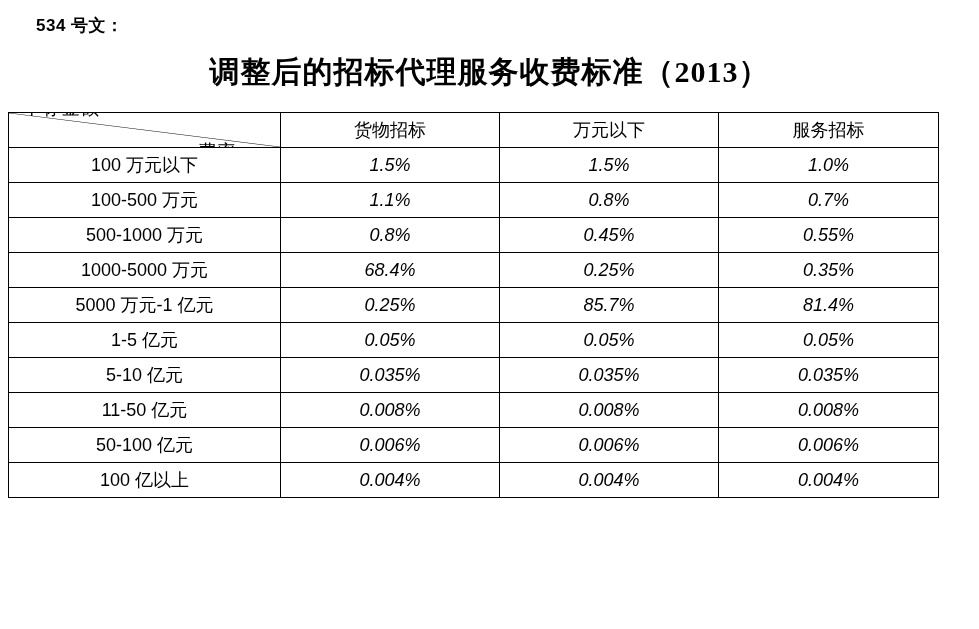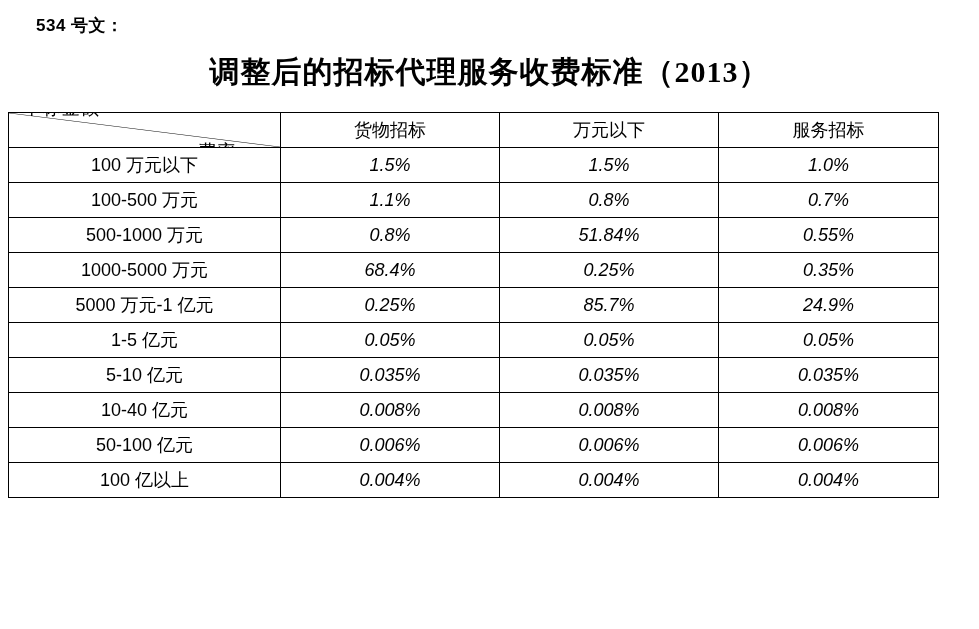--- a/index.html
+++ b/index.html
@@ -145,49 +145,49 @@
       </tr>
       <tr>
         <td class="row-label">100-500 万元</td>
         <td class="row-val">1.1%</td>
         <td class="row-val">0.8%</td>
         <td class="row-val">0.7%</td>
       </tr>
       <tr>
         <td class="row-label">500-1000 万元</td>
         <td class="row-val">0.8%</td>
-        <td class="row-val">51.84%</td>
+        <td class="row-val">0.45%</td>
         <td class="row-val">0.55%</td>
       </tr>
       <tr>
         <td class="row-label">1000-5000 万元</td>
         <td class="row-val">68.4%</td>
         <td class="row-val">0.25%</td>
         <td class="row-val">0.35%</td>
       </tr>
       <tr>
         <td class="row-label">5000 万元-1 亿元</td>
         <td class="row-val">0.25%</td>
         <td class="row-val">85.7%</td>
-        <td class="row-val">24.9%</td>
+        <td class="row-val">81.4%</td>
       </tr>
       <tr>
         <td class="row-label">1-5 亿元</td>
         <td class="row-val">0.05%</td>
         <td class="row-val">0.05%</td>
         <td class="row-val">0.05%</td>
       </tr>
       <tr>
         <td class="row-label">5-10 亿元</td>
         <td class="row-val">0.035%</td>
         <td class="row-val">0.035%</td>
         <td class="row-val">0.035%</td>
       </tr>
       <tr>
-        <td class="row-label">10-40 亿元</td>
+        <td class="row-label">11-50 亿元</td>
         <td class="row-val">0.008%</td>
         <td class="row-val">0.008%</td>
         <td class="row-val">0.008%</td>
       </tr>
       <tr>
         <td class="row-label">50-100 亿元</td>
         <td class="row-val">0.006%</td>
         <td class="row-val">0.006%</td>
         <td class="row-val">0.006%</td>
       </tr>

